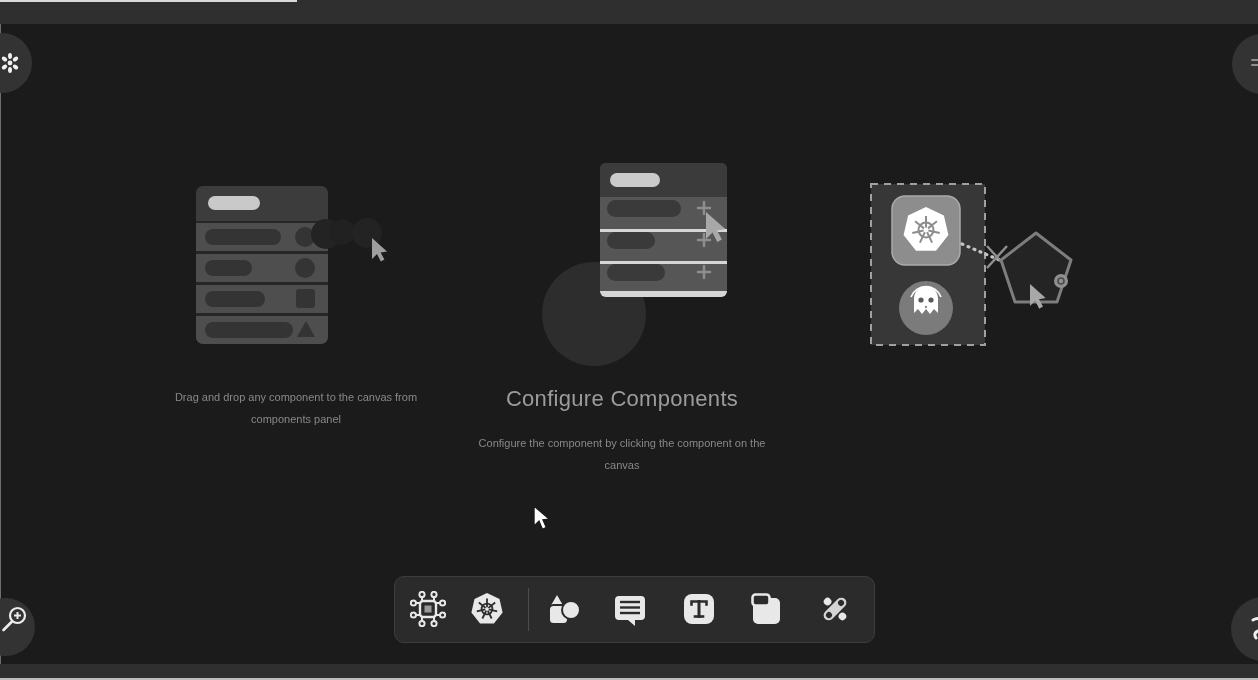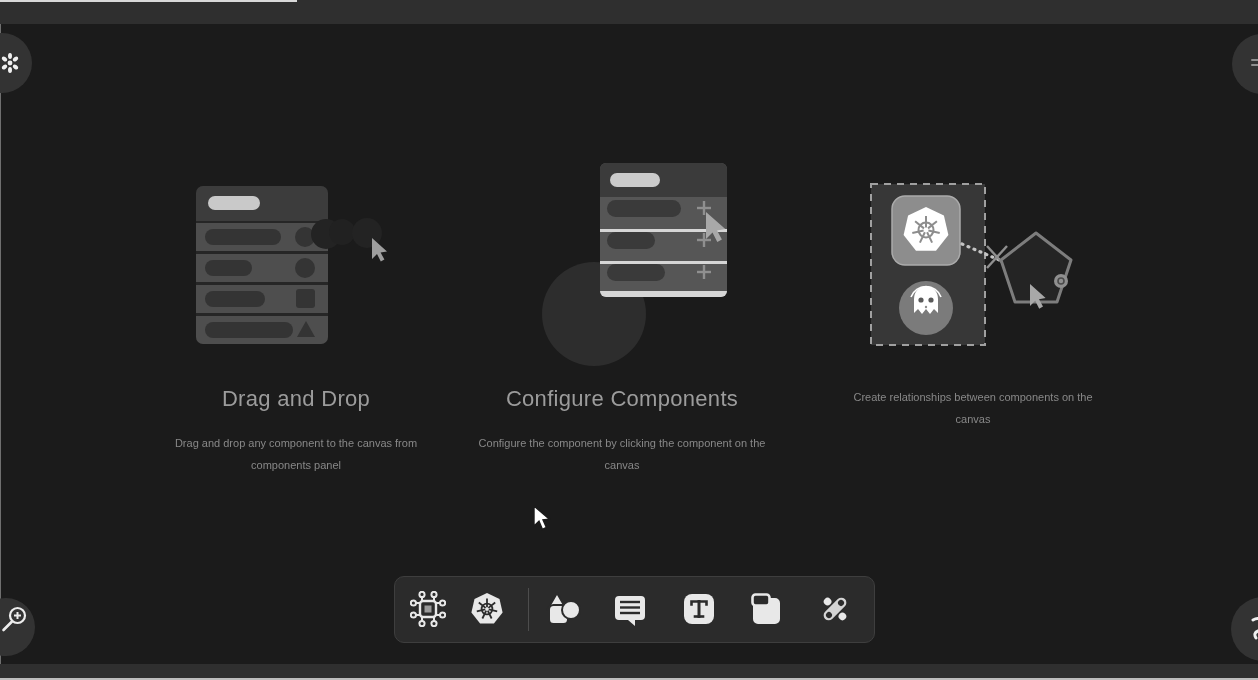--- a/index.html
+++ b/index.html
@@ -153,29 +153,27 @@
       <line x1="129" y1="66" x2="149" y2="88"></line>
         <line x1="149" y1="66" x2="129" y2="88"></line>
     </g>
     <path d="M178,53 L213,80 L199,122 L157,122 L143,80 Z" fill="#242424" stroke="#7d7d7d" stroke-width="3" stroke-linejoin="round"></path>
     <circle cx="203" cy="101" r="7" fill="#8f8f8f"></circle>
     <circle cx="203" cy="101" r="3" fill="none" stroke="#4a4a4a" stroke-width="1.6"></circle>
     <path d="M172,104 l0,22 l5.2,-5.2 l4,8 l3.8,-2.2 l-4,-7.4 l6.6,-1.2 Z" fill="#a8a8a8"></path>
   </svg>
 
   <div class="panel" style="left:126px;width:340px;">
-    <h2 class="panel-title">Drag and Drop</h2>
     <p class="panel-desc" style="width:262px;">Drag and drop any component to the canvas from components panel</p>
   </div>
   <div class="panel" style="left:452px;width:340px;">
     <h2 class="panel-title">Configure Components</h2>
     <p class="panel-desc" style="width:292px;">Configure the component by clicking the component on the canvas</p>
   </div>
   <div class="panel" style="left:803px;width:340px;">
-    <p class="panel-desc" style="width:240px;">Create relationships between components on the canvas</p>
   </div>
 
   <div class="dock">
 
     <div class="dock-icon" style="left:15px;" title="component-chip-icon">
       <svg width="36" height="36" viewBox="0 0 36 36">
         <rect x="10" y="10" width="16" height="16" rx="3" fill="none" stroke="#e8e8e8" stroke-width="2.4"></rect>
         <rect x="14.5" y="14.5" width="7" height="7" fill="#9a9a9a"></rect>
         <g stroke="#e8e8e8" stroke-width="2" fill="none">
           <line x1="12" y1="5.5" x2="12" y2="10"></line>

